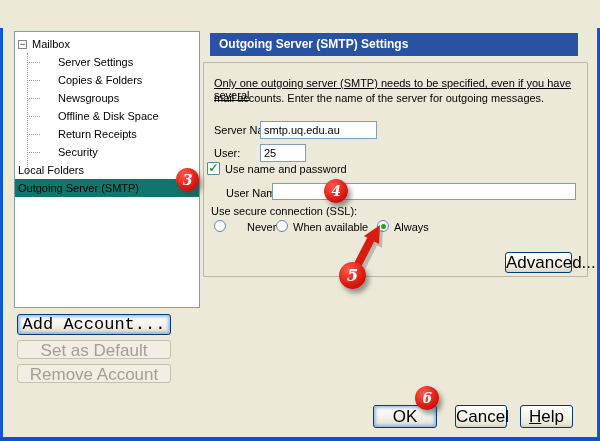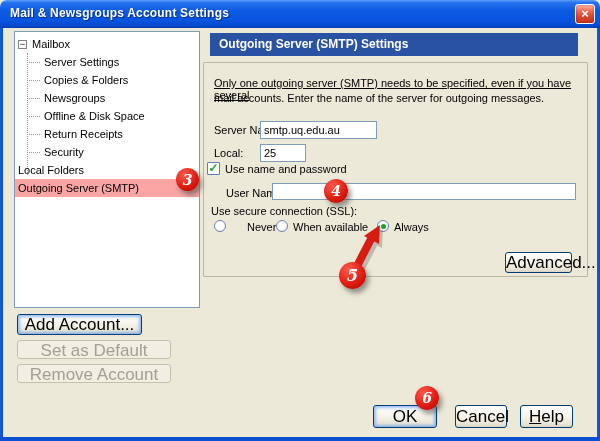--- a/index.html
+++ b/index.html
@@ -35,42 +35,42 @@
     position:absolute; left:14px; top:31px; width:186px; height:277px;
     background:#fff; border:1px solid #7f9db9; padding-top:3px; overflow:hidden;
   }
   .tree-row { height:18px; line-height:18px; white-space:nowrap; position:relative; }
   .tree-root { padding-left:3px; display:flex; align-items:center; }
   .expander {
     width:9px; height:9px; border:1px solid #848284; background:#fff; margin-right:5px;
     display:inline-flex; align-items:center; justify-content:center;
     font-size:9px; line-height:7px; color:#000; flex:0 0 auto;
   }
-  .tree-child { padding-left:29px; }
+  .tree-child { padding-left:43px; }
   .tree-child::before {
     content:""; position:absolute; left:12px; top:9px; width:13px;
     border-top:1px dotted #9a9890;
   }
   .tree-vline { position:absolute; left:12px; top:21px; height:122px; border-left:1px dotted #9a9890; }
   .tree-toplevel { padding-left:3px; }
-  .tree-row.selected { background:#fca5a5; }
+  .tree-row.selected { background:#0f766e; }
 
   
   .xp-btn {
     position:absolute; border:1px solid #003c74; border-radius:3px;
     background:linear-gradient(180deg,#ffffff 0%,#f6f3ea 50%,#e9e5d6 85%,#d8d3c3 100%);
     font-family:"Liberation Sans", sans-serif; font-size:17px; color:#000;
     text-align:center; cursor:pointer;
   }
   .xp-btn.focused { box-shadow:inset 0 0 3px 2px rgba(120,170,245,.75); }
   .xp-btn.disabled {
     border-color:#c5c0ae; background:#f1efe3; color:#a3a093; cursor:default;
     box-shadow:none;
   }
-  .btn-add    { left:17px; top:314px; width:125px; height:21px; }
+  .btn-add    { left:17px; top:314px; width:154px; height:21px;font-family:Liberation Mono, monospace; }
   .btn-setdef { left:17px; top:340px; width:154px; height:19px; }
   .btn-remove { left:17px; top:364px; width:154px; height:19px; }
 
   
   .panel-header {
     position:absolute; left:210px; top:33px; width:368px; height:23px;
     background:#2a52a2; color:#fff; font-weight:bold; font-size:12px;
     line-height:23px; padding-left:9px;
   }
   .groupbox {
@@ -121,26 +121,20 @@
   .badge4 { left:324px; top:179px; width:24px; height:24px; font-size:14px; }
   .badge5 { left:339px; top:262px; width:27px; height:27px; font-size:16px; }
   .badge6 { left:415px; top:386px; width:24px; height:24px; font-size:14px; }
   .arrow5 { position:absolute; left:333px; top:212px; z-index:29; }
 </style>
 </head>
 <body>
 
 <div class="window">
 
-  <div class="titlebar">
-    <span class="title-text">Mail &amp; Newsgroups Account Settings</span>
-    <div class="close-btn">
-      <span>×</span>
-    </div>
-  </div>
   <div class="b-left"></div>
   <div class="b-right"></div>
   <div class="b-bottom"></div>
 
   <div class="tree-panel">
     <div class="tree-vline"></div>
     <div class="tree-row tree-root">
       <span class="expander">−</span>
       <span>Mailbox</span>
     </div>
@@ -176,21 +170,21 @@
 
   <div class="panel-header">Outgoing Server (SMTP) Settings</div>
   <div class="groupbox"></div>
 
   <div class="desc desc1">Only one outgoing server (SMTP) needs to be specified, even if you have several</div>
   <div class="desc desc2">mail accounts. Enter the name of the server for outgoing messages.</div>
 
   <span class="fld-label" style="left:214px; top:124px;">Server Name:</span>
   <input class="xp-input in-server" type="text" value="smtp.uq.edu.au" style="">
 
-  <span class="fld-label" style="left:214px; top:147px;">Local:</span>
+  <span class="fld-label" style="left:214px; top:147px;">User:</span>
   <input class="xp-input in-port" type="text" value="25" style="">
 
   <div class="checkbox">
     <span class="tick">✓</span>
   </div>
   <span class="fld-label" style="left:225px; top:163px;">Use name and password</span>
 
   <span class="fld-label" style="left:226px; top:187px;">User Name:</span>
   <input class="xp-input in-user" type="text" value="" style="">
 

